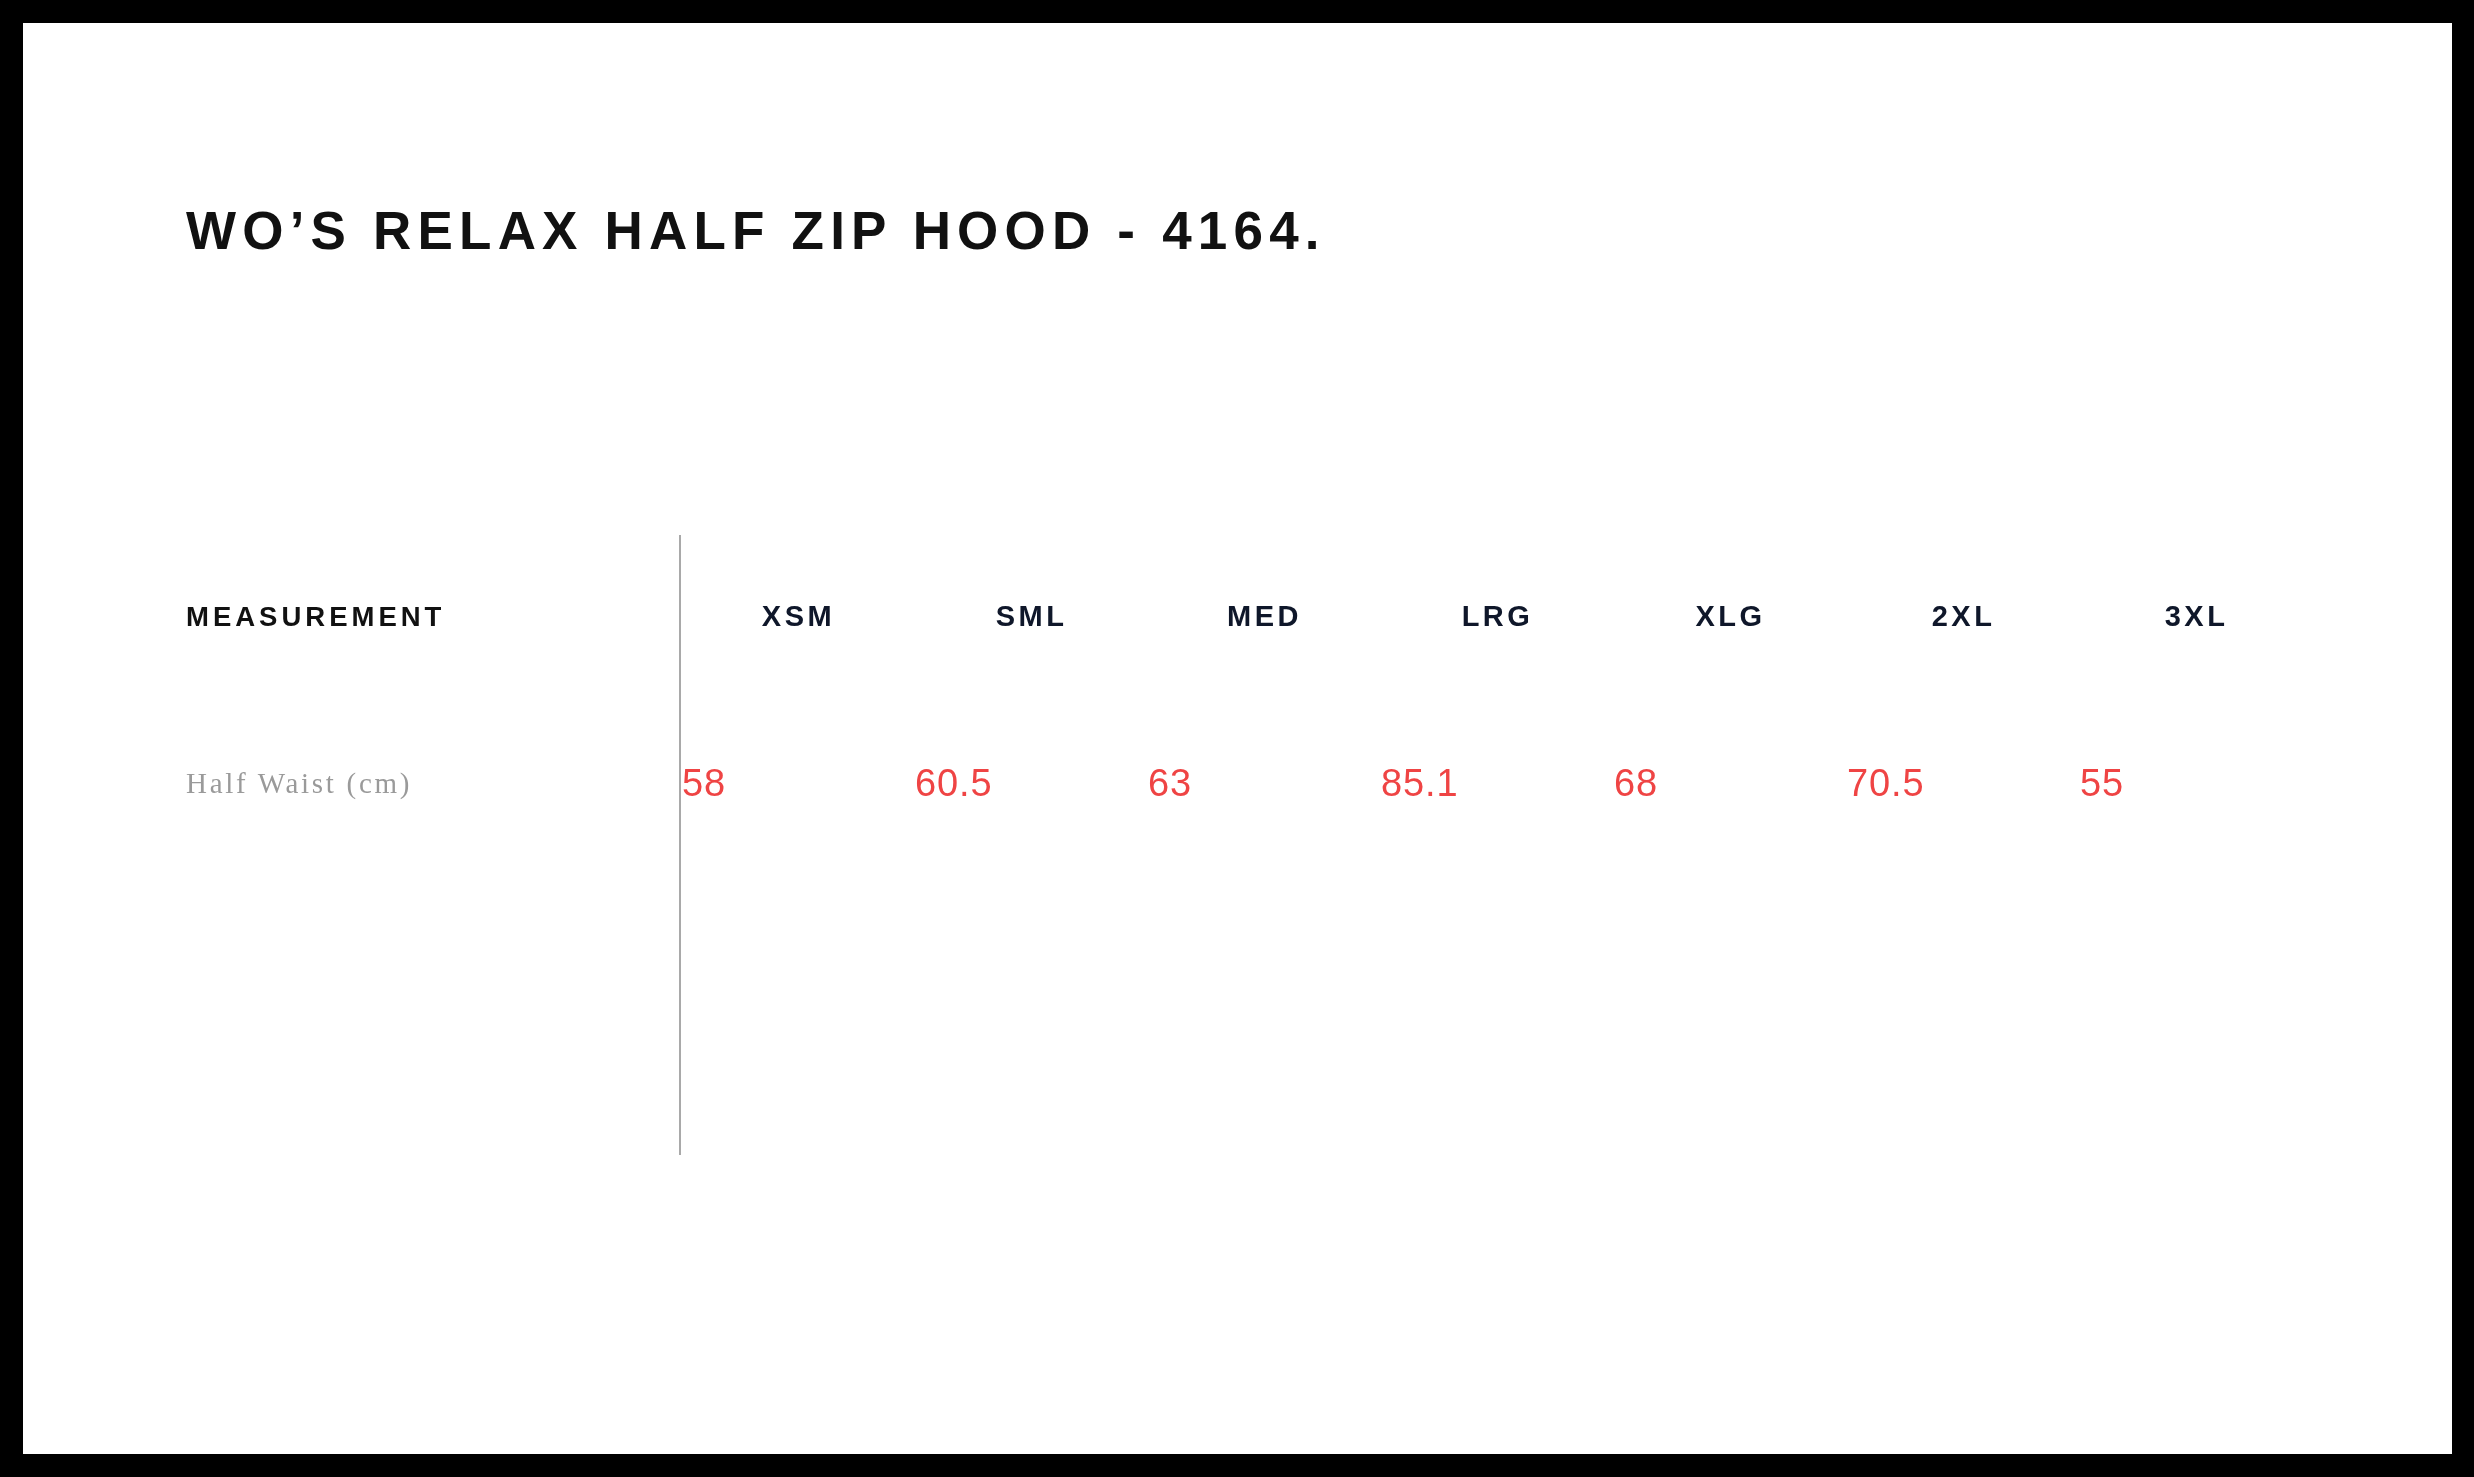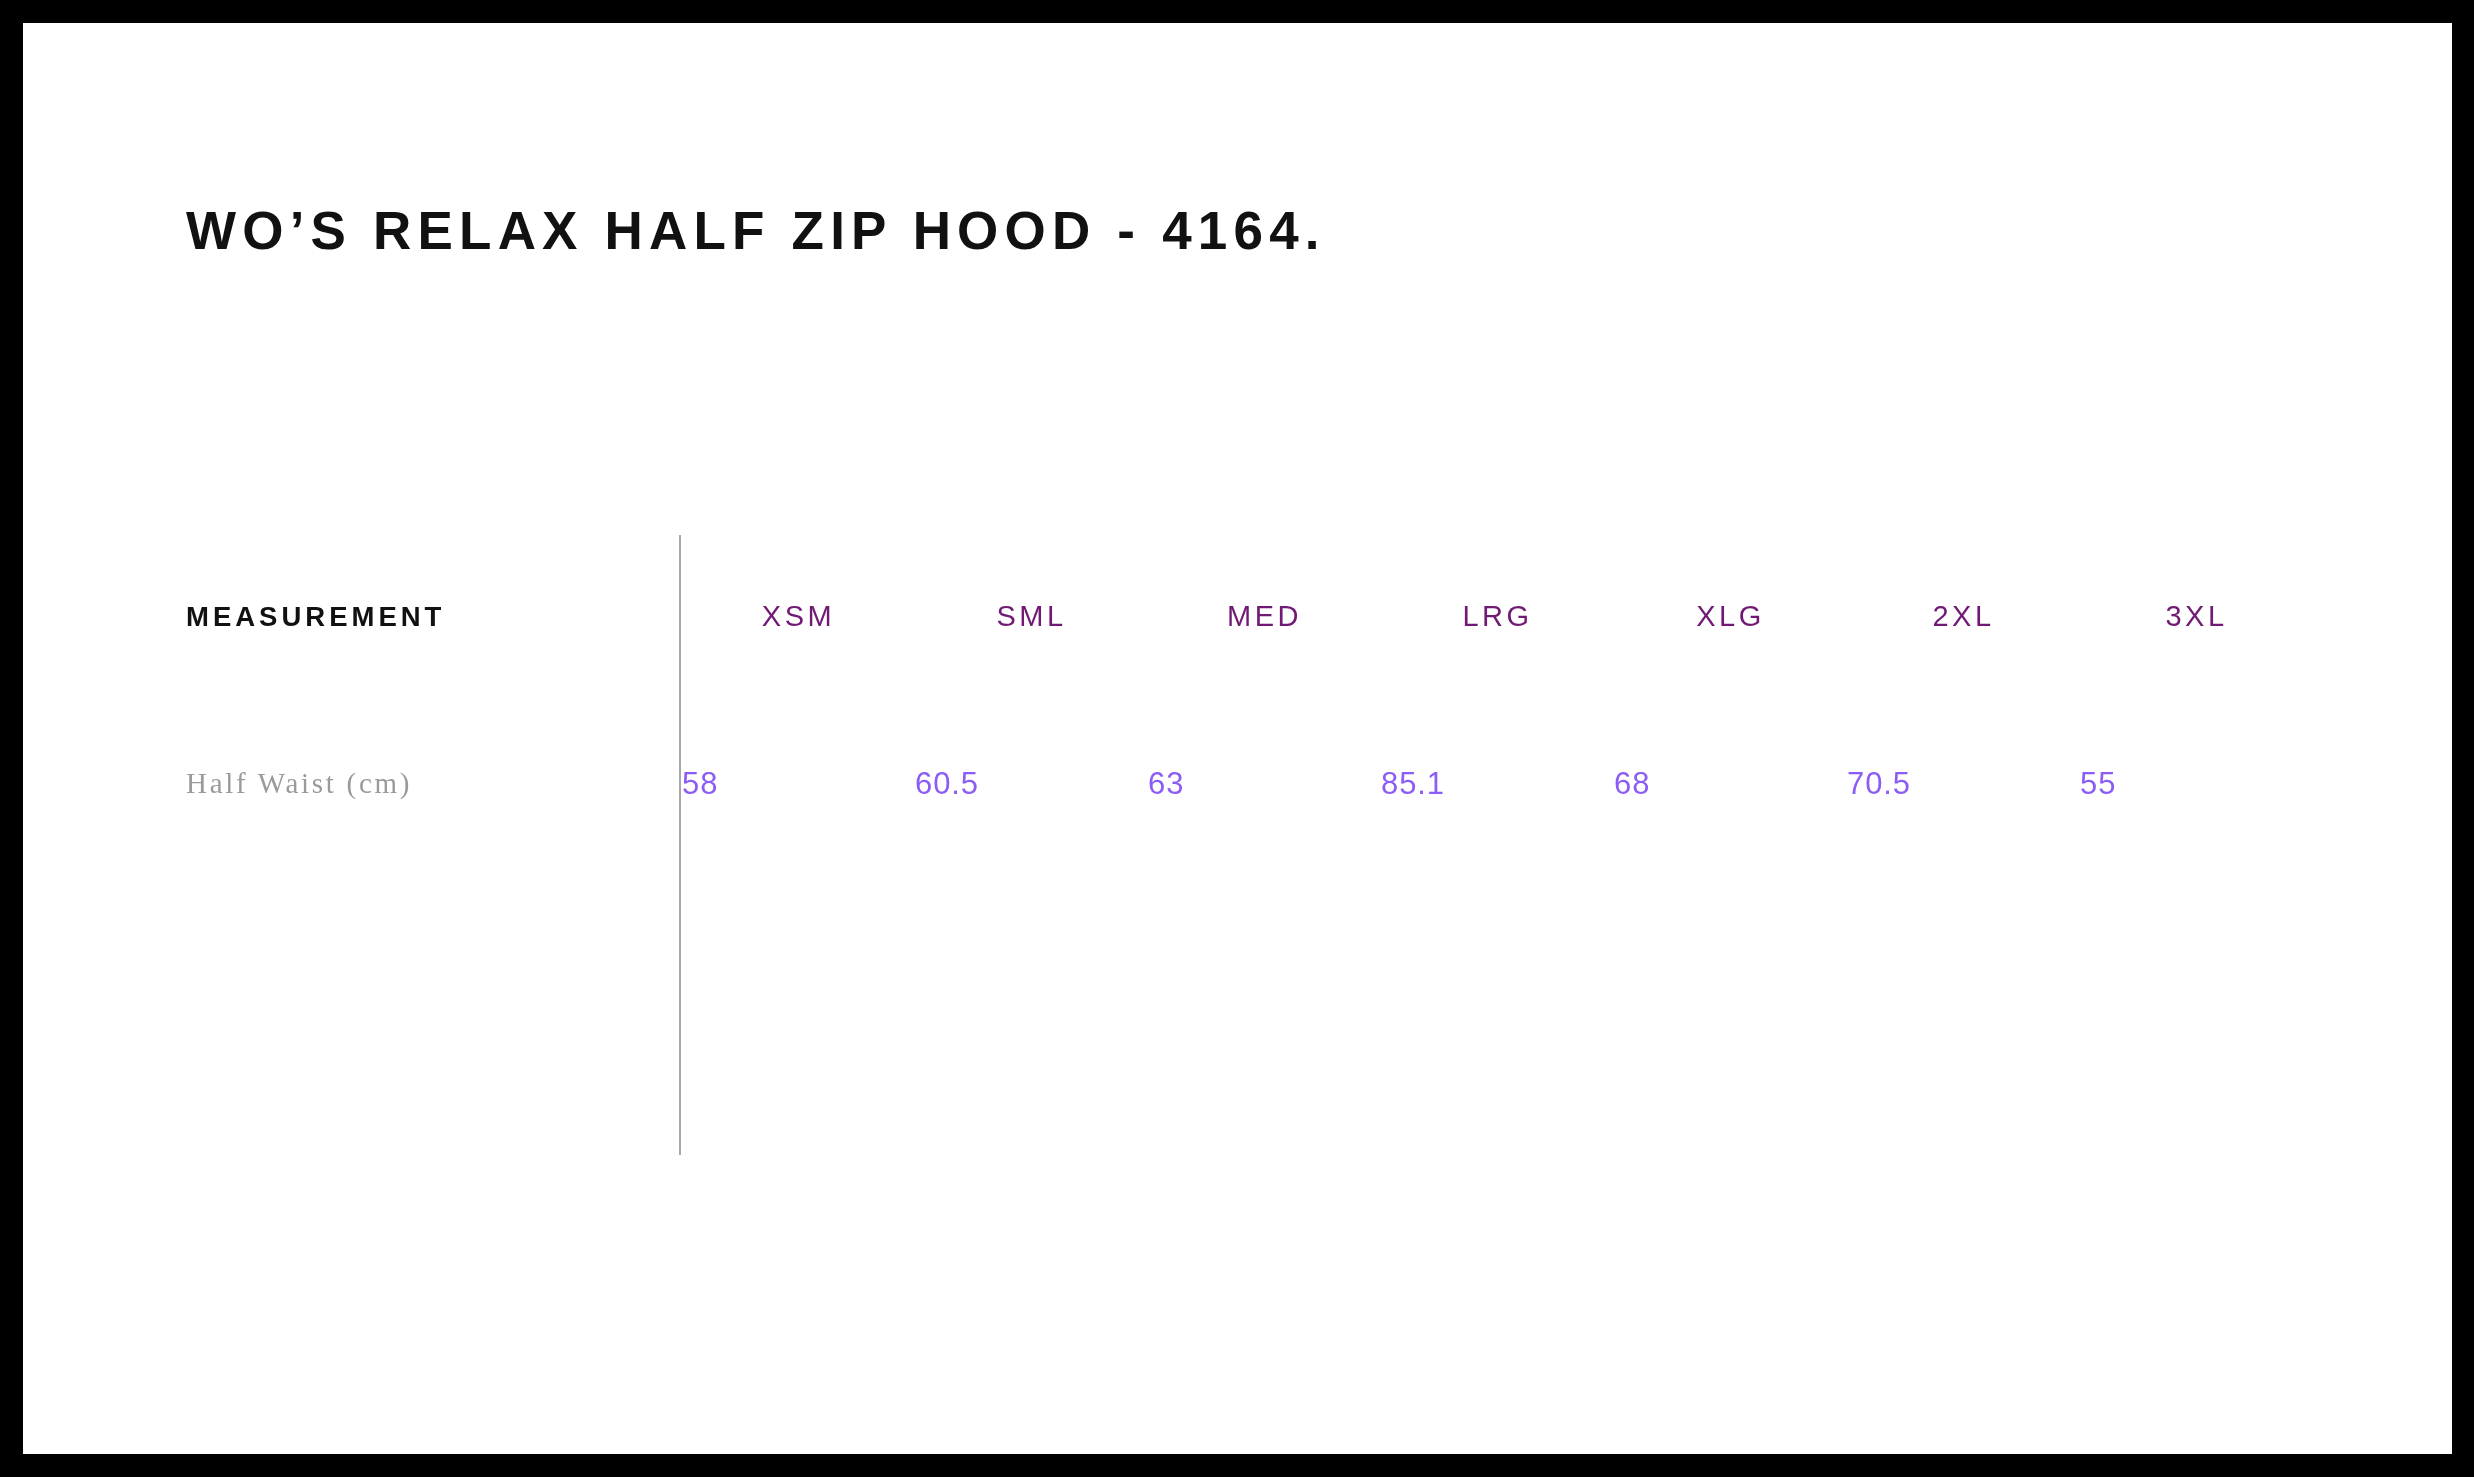--- a/index.html
+++ b/index.html
@@ -64,37 +64,37 @@
   .hdr-label {
     text-align: left;
     font-size: 27.5px;
     font-weight: bold;
     letter-spacing: 4px;
     color: #111111;
     white-space: nowrap;
   }
   .hdr-size {
     font-size: 29px;
-    font-weight: normal;
+    font-weight: bold;
     letter-spacing: 3.5px;
-    color: #701a75;
+    color: #0f172a;
     white-space: nowrap;
   }
   .row-label {
     text-align: left;
     font-size: 29px;
     font-weight: normal;
     letter-spacing: 2.7px;
     color: #9a9a9a;
     white-space: nowrap;
     font-family: Liberation Serif, serif;
   }
   .cell-val {
-    font-size: 31px;
-    color: #8b5cf6;
+    font-size: 38px;
+    color: #ef4444;
     letter-spacing: 0.9px;
     white-space: nowrap;
   }
   #divider {
     position: absolute;
     left: 656px;
     top: 512px;
     width: 1.8px;
     height: 620px;
     background: #a9a9a9;

